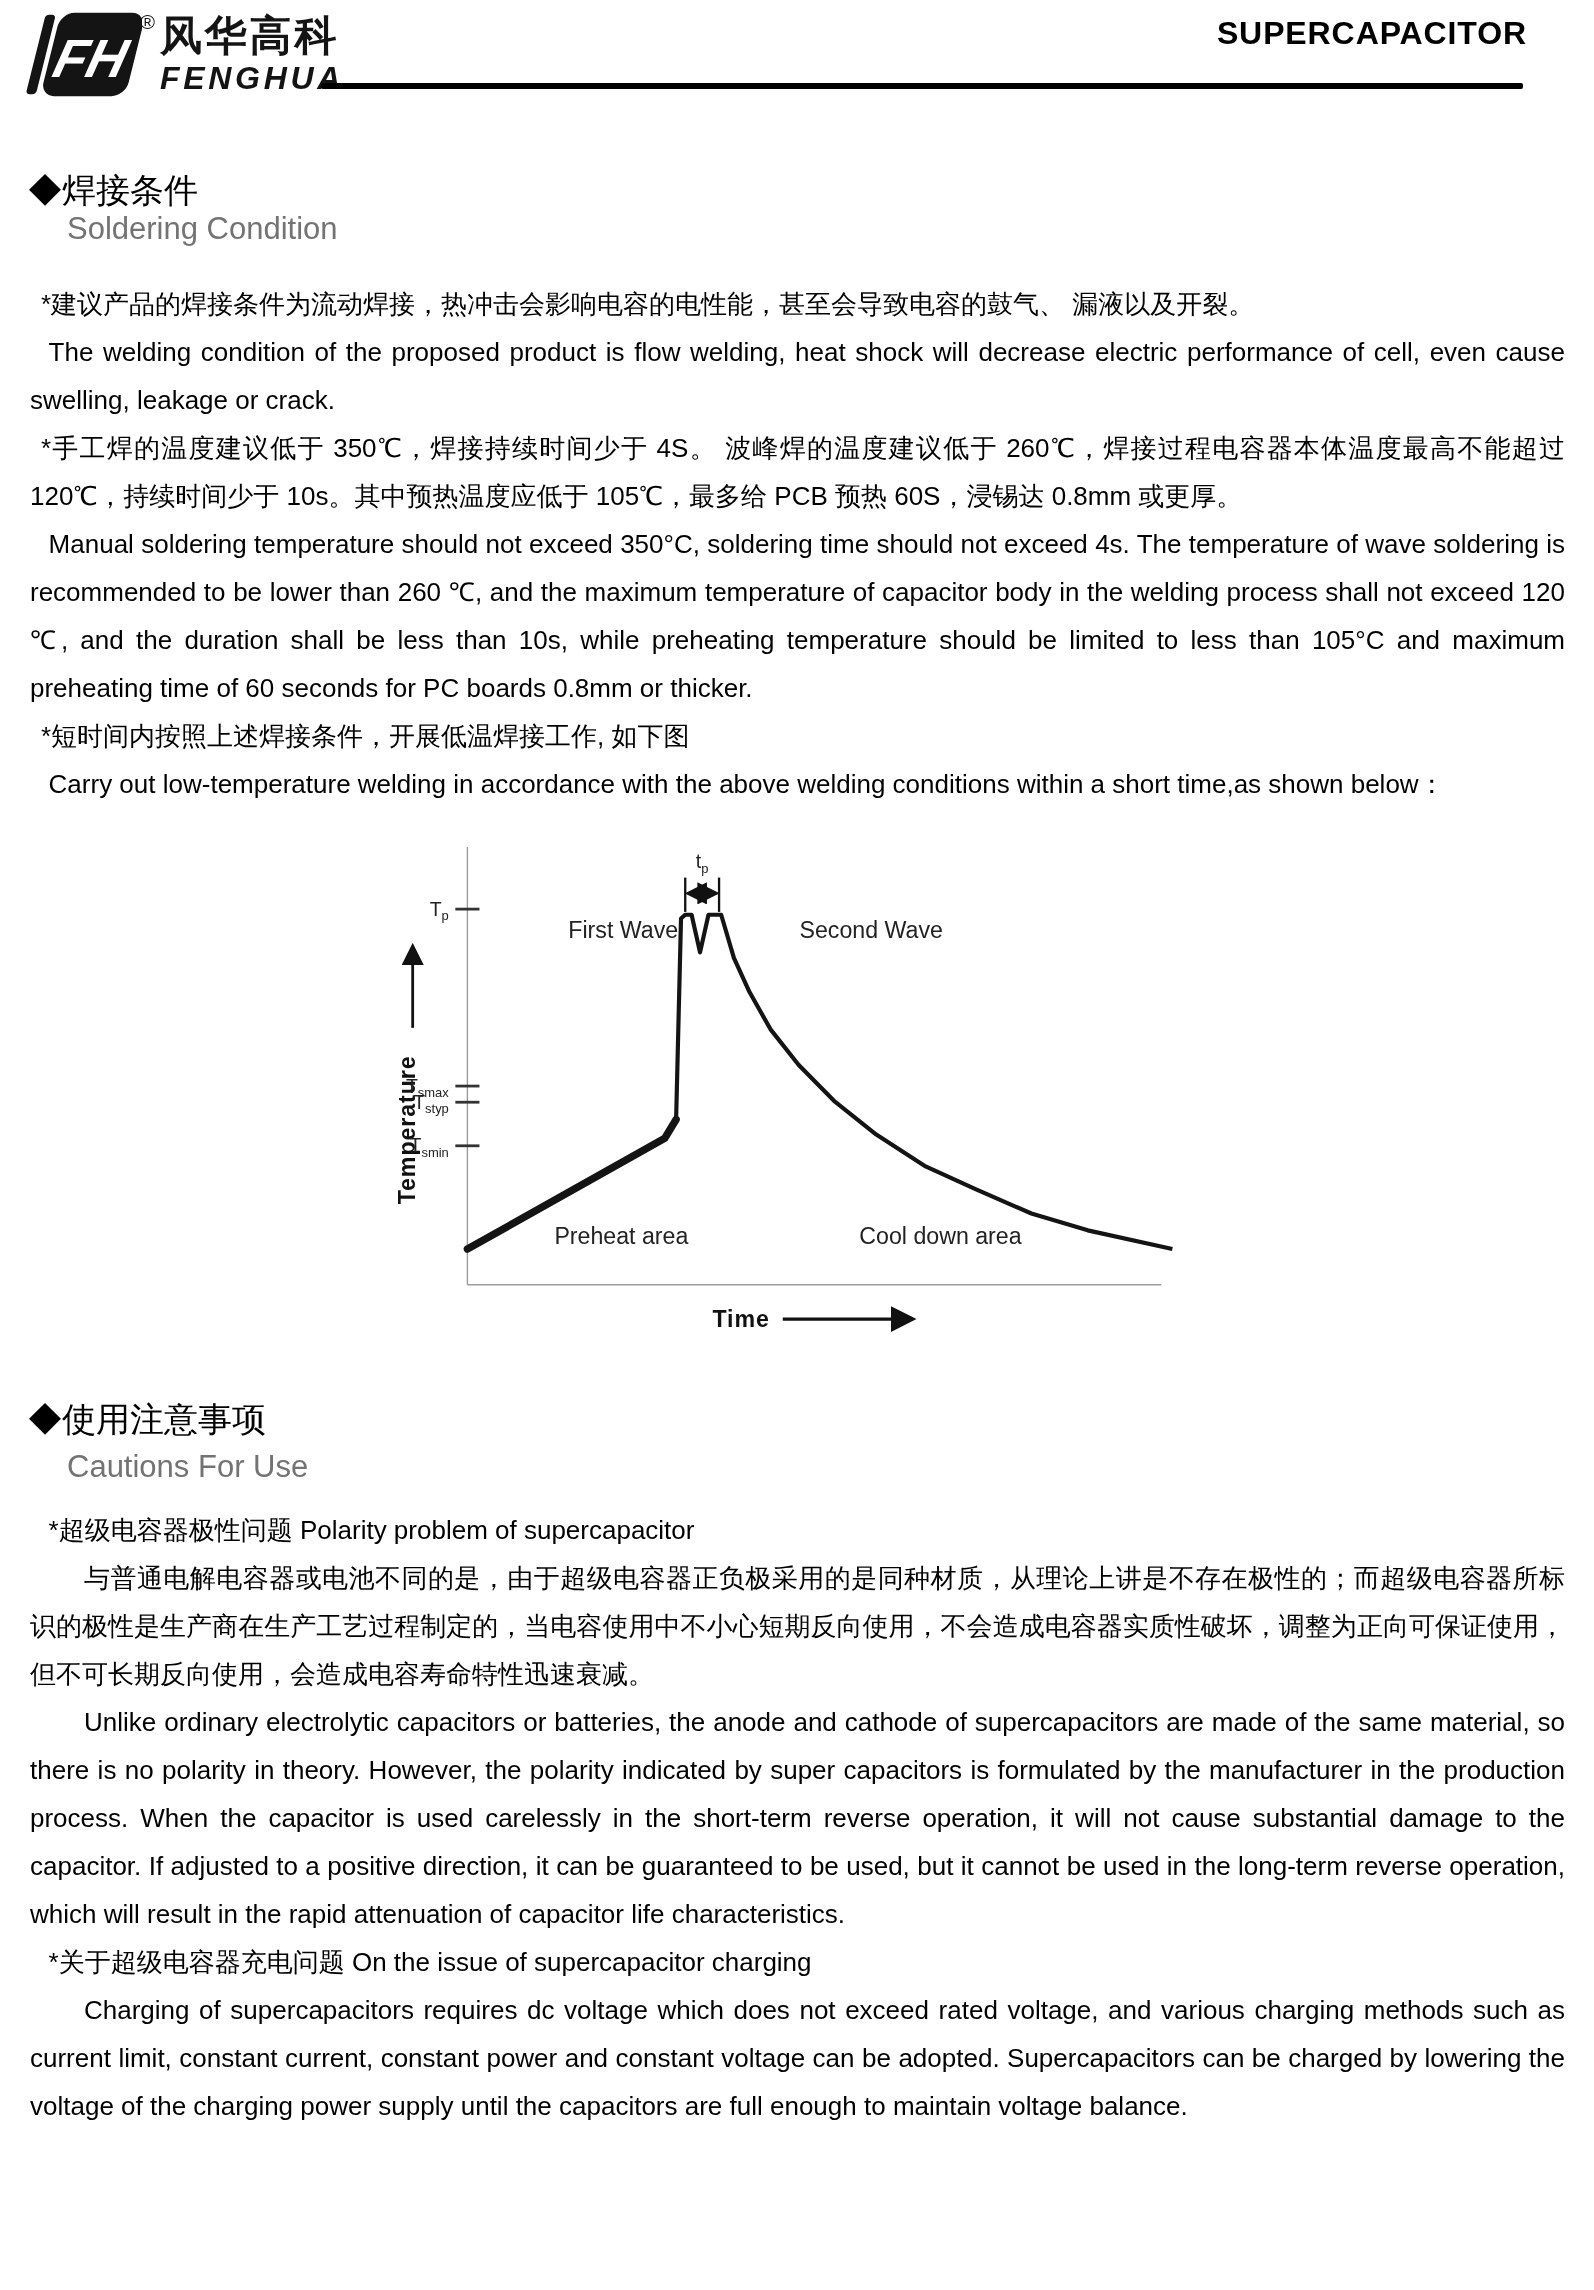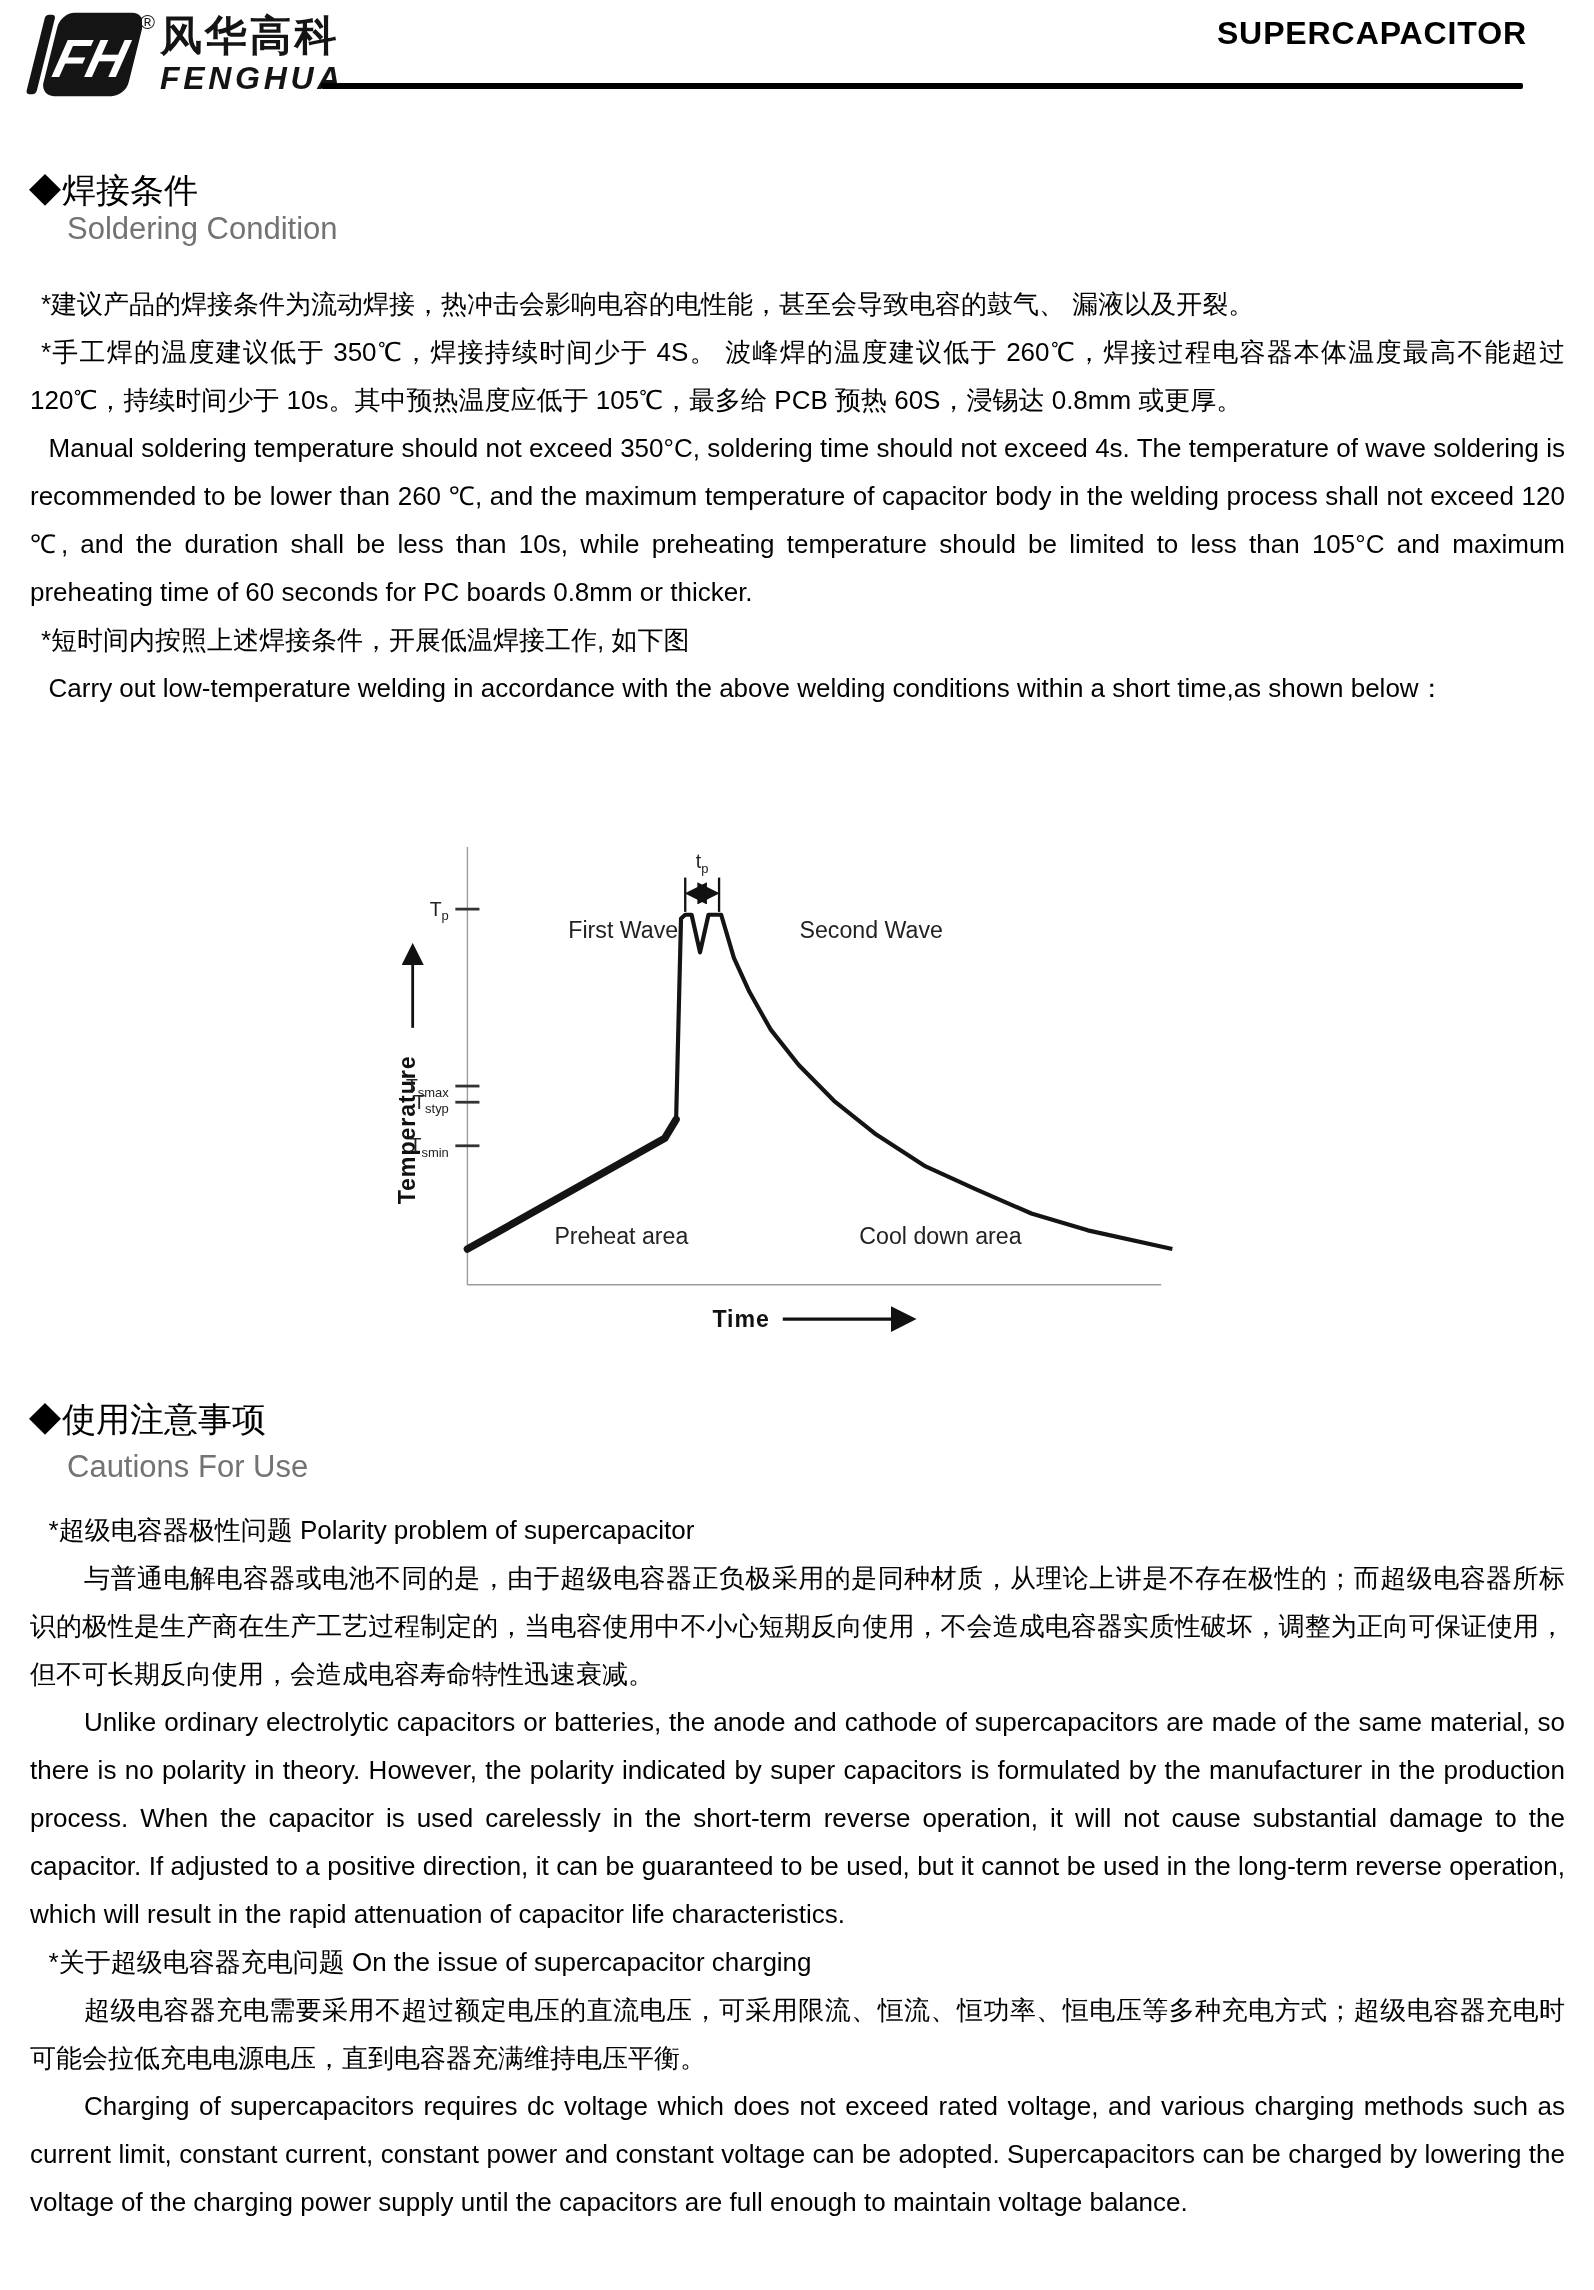--- a/index.html
+++ b/index.html
@@ -55,20 +55,21 @@
     </div>
     <div class="doc-title">SUPERCAPACITOR</div>
     <div class="header-rule"></div>
   </header>
 
   <h2 class="h-cn" id="sec1-cn">◆焊接条件</h2>
   <h3 class="h-en" id="sec1-en">Soldering Condition</h3>
 
   <div class="body" id="body1">
     <p class="ind-sm">*建议产品的焊接条件为流动焊接，热冲击会影响电容的电性能，甚至会导致电容的鼓气、 漏液以及开裂。</p>
+    <p class="ind-md">The welding condition of the proposed product is flow welding, heat shock will decrease electric performance of cell, even cause swelling, leakage or crack.</p>
     <p class="ind-sm">*手工焊的温度建议低于 350℃，焊接持续时间少于 4S。 波峰焊的温度建议低于 260℃，焊接过程电容器本体温度最高不能超过 120℃，持续时间少于 10s。其中预热温度应低于 105℃，最多给 PCB 预热 60S，浸锡达 0.8mm 或更厚。</p>
     <p class="ind-md">Manual soldering temperature should not exceed 350°C, soldering time should not exceed 4s. The temperature of wave soldering is recommended to be lower than 260 ℃, and the maximum temperature of capacitor body in the welding process shall not exceed 120 ℃, and the duration shall be less than 10s, while preheating temperature should be limited to less than 105°C and maximum preheating time of 60 seconds for PC boards 0.8mm or thicker.</p>
     <p class="ind-sm">*短时间内按照上述焊接条件，开展低温焊接工作, 如下图</p>
     <p class="ind-md">Carry out low-temperature welding in accordance with the above welding conditions within a short time,as shown below：</p>
   </div>
 
   <figure class="chart-fig">
     <svg id="profile-chart" width="835" height="538" viewBox="0 0 900 580">
       <defs>
         <marker id="ah" viewBox="0 0 10 10" refX="8.5" refY="5" markerWidth="8" markerHeight="8" orient="auto-start-reverse">
@@ -113,18 +114,17 @@
   </figure>
 
   <h2 class="h-cn" id="sec2-cn">◆使用注意事项</h2>
   <h3 class="h-en" id="sec2-en">Cautions For Use</h3>
 
   <div class="body" id="body2">
     <p class="ind-md">*超级电容器极性问题  Polarity problem of supercapacitor</p>
     <p class="ind-lg">与普通电解电容器或电池不同的是，由于超级电容器正负极采用的是同种材质，从理论上讲是不存在极性的；而超级电容器所标识的极性是生产商在生产工艺过程制定的，当电容使用中不小心短期反向使用，不会造成电容器实质性破坏，调整为正向可保证使用，但不可长期反向使用，会造成电容寿命特性迅速衰减。</p>
     <p class="ind-lg">Unlike ordinary electrolytic capacitors or batteries, the anode and cathode of supercapacitors are made of the same material, so there is no polarity in theory. However, the polarity indicated by super capacitors is formulated by the manufacturer in the production process. When the capacitor is used carelessly in the short-term reverse operation, it will not cause substantial damage to the capacitor. If adjusted to a positive direction, it can be guaranteed to be used, but it cannot be used in the long-term reverse operation, which will result in the rapid attenuation of capacitor life characteristics.</p>
     <p class="ind-md">*关于超级电容器充电问题  On the issue of supercapacitor charging</p>
-    <p class="ind-lg">超级电容器充电需要采用不超过额定电压的直流电压，可采用限流、恒流、恒功率、恒电压等多种充电方式；超级电容器充电时可能会拉低充电电源电压，直到电容器充满维持电压平衡。</p>
     <p class="ind-lg">Charging of supercapacitors requires dc voltage which does not exceed rated voltage, and various charging methods such as current limit, constant current, constant power and constant voltage can be adopted. Supercapacitors can be charged by lowering the voltage of the charging power supply until the capacitors are full enough to maintain voltage balance.</p>
   </div>
 
 </div>
 
 
 </body></html>

